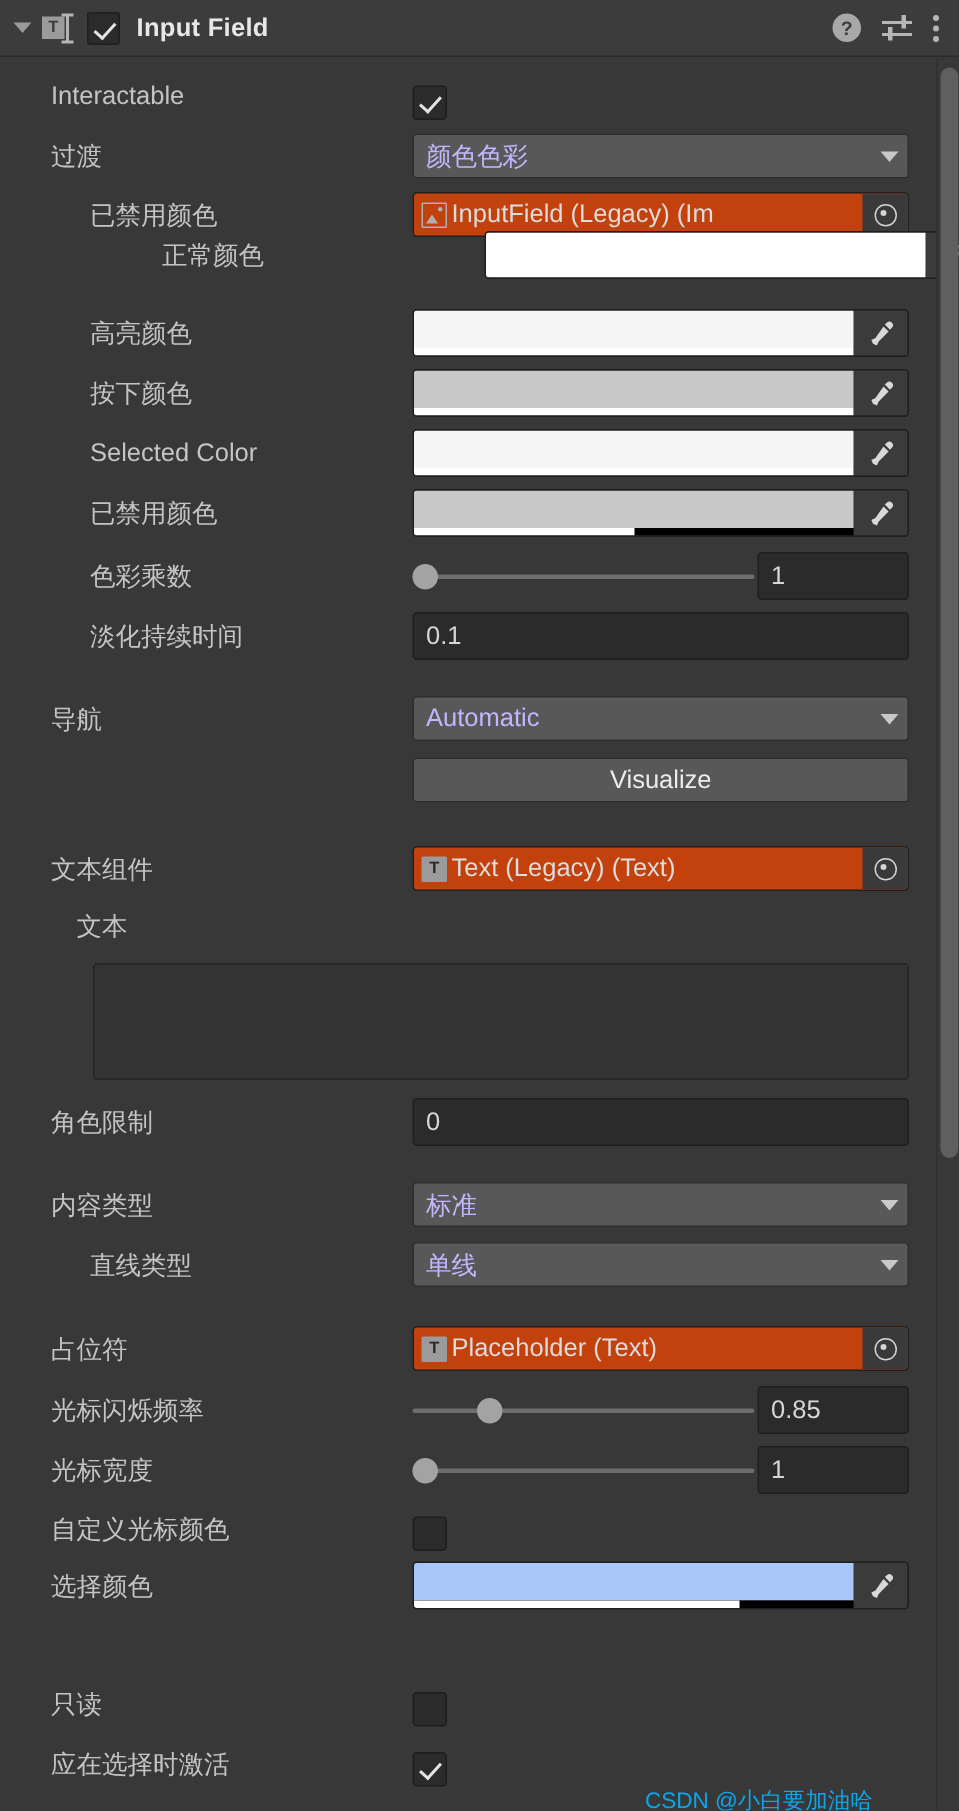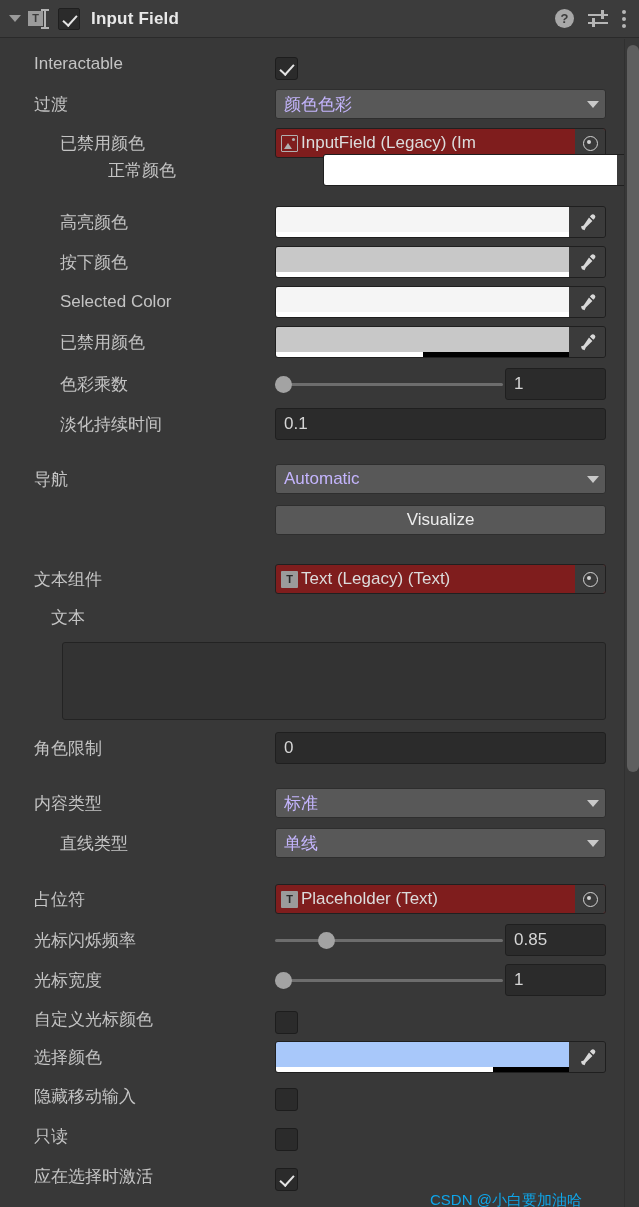--- a/index.html
+++ b/index.html
@@ -156,21 +156,21 @@
     margin-left: auto;
     width: 0; height: 0;
     border-left: 6px solid transparent;
     border-right: 6px solid transparent;
     border-top: 7px solid #c9c9c9;
   }
 
   
   .objfield {
     height: 30px;
-    background: #7f1d1d;
+    background: #c2410c;
     border: 1px solid #202020;
     border-radius: 3px;
     display: flex; align-items: center;
     padding-left: 5px;
     overflow: hidden;
     position: relative;
   }
   .objfield .oicon {
     width: 17px; height: 17px;
     background: #9b9b9b; color: #2a2a2a;
@@ -572,24 +572,20 @@
             </span>
         </span>
         <span class="eyedrop">
           <svg class="eyed-svg" width="19" height="19" viewBox="0 0 19 19">
             <path d="M13.2 2.1a2.4 2.4 0 0 1 3.4 3.4l-1.3 1.3-3.4-3.4zM11 4.6l3.4 3.4-6.6 6.6-1.2 2.7-2.6-1.1-1.1-2.6 2.7-1.2z" fill="#d8d8d8"></path>
           </svg>
         </span>
       </div>
     </div>
 
-    <div class="row" style="top:1042px;height:30px;">
-      <div class="lbl" style="position:absolute;left:34px;">隐藏移动输入</div>
-      <div class="cbox fieldcol" style="top:3px;"></div>
-    </div>
 
     <div class="row" style="top:1082px;height:30px;">
       <div class="lbl" style="position:absolute;left:34px;">只读</div>
       <div class="cbox fieldcol" style="top:3px;"></div>
     </div>
 
     <div class="row" style="top:1122px;height:30px;">
       <div class="lbl" style="position:absolute;left:34px;">应在选择时激活</div>
       <div class="cbox on fieldcol" style="top:3px;"></div>
     </div>

